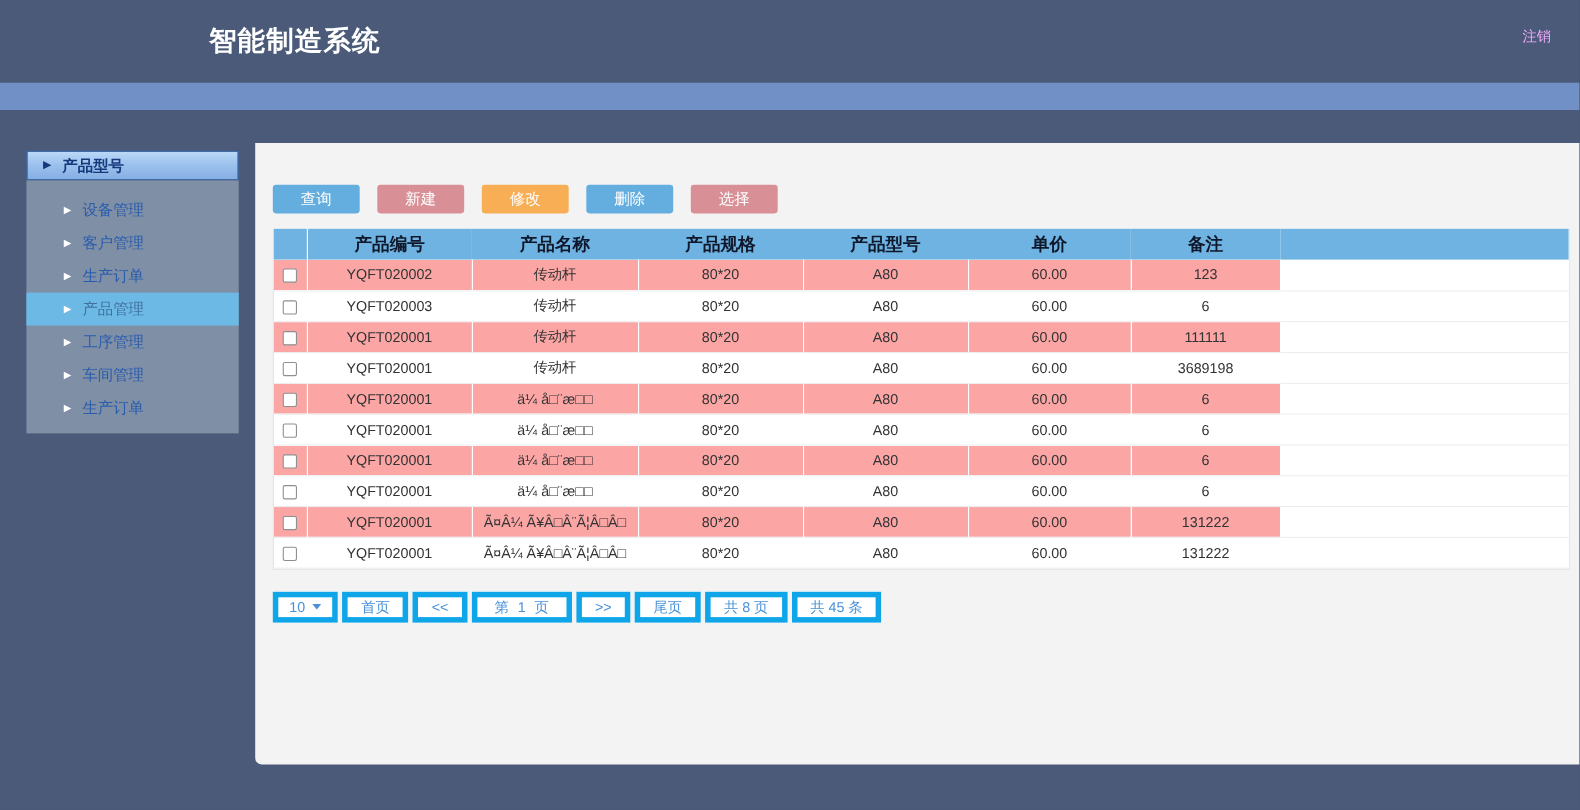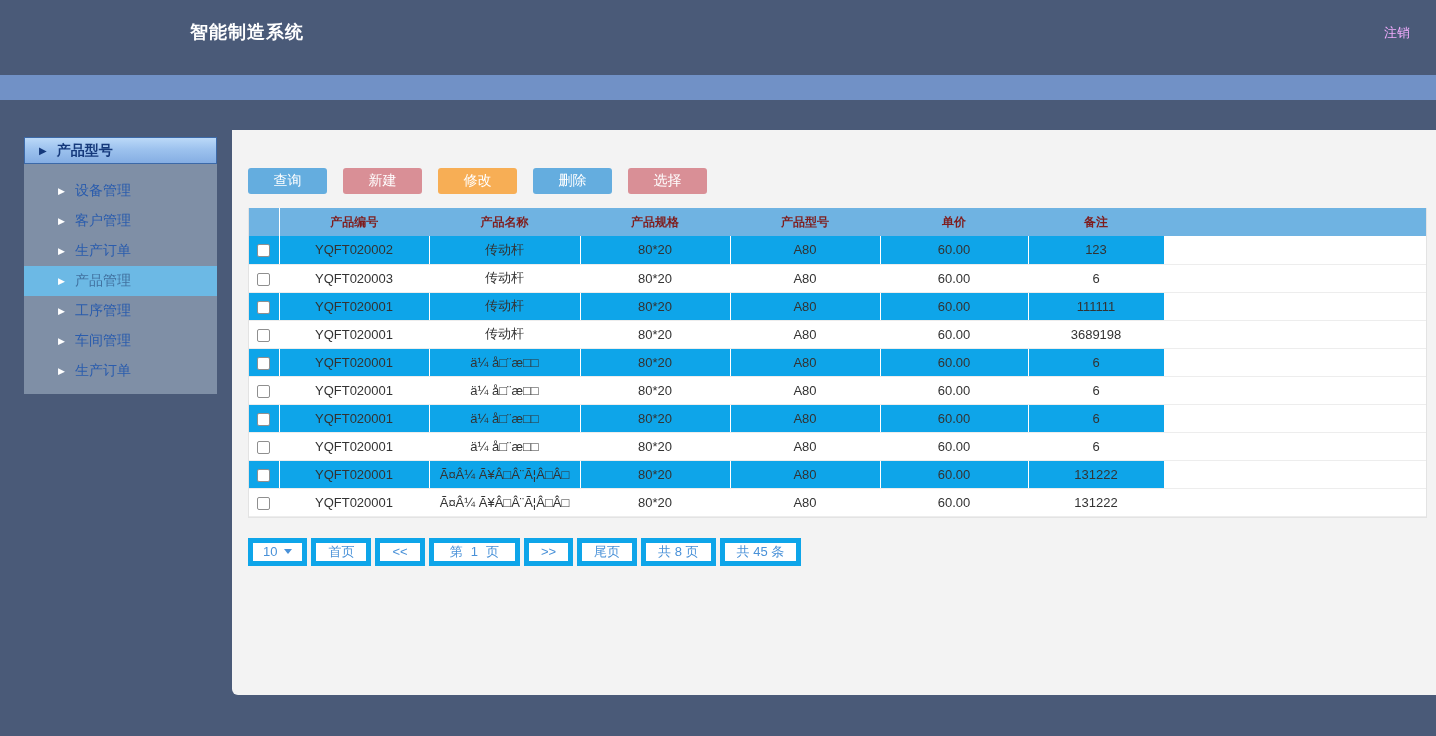--- a/index.html
+++ b/index.html
@@ -7,21 +7,21 @@
   body {
     font-family: "Liberation Sans","DejaVu Sans",sans-serif;
     background:#4A5A78;
     position:relative;
     overflow:hidden;
   }
   
   .topbar { height:75px; background:#4A5A78; position:relative; }
   .topbar h1 {
     position:absolute; left:190px; top:20px;
-    color:#fff; font-size:18px; font-weight:bold; letter-spacing:1px;
+    color:#fff; font-size:25px; font-weight:bold; letter-spacing:1px;
   }
   .logout {
     position:absolute; right:26px; top:24px;
     color:#f0abfc; font-size:13px; text-decoration:none; cursor:pointer;
   }
   .subbar { height:25px; background:#7191C6; }
 
   
   .sidebar { position:absolute; left:24px; top:137px; width:193px; }
   .side-header {
@@ -57,30 +57,30 @@
   }
 
   
   .table-wrap {
     margin:14px 9px 0 16px;
     background:#fff;
     border:1px solid #E3E3E3; border-top:none;
   }
   table { width:100%; border-collapse:collapse; table-layout:fixed; background:#fff; }
   th {
-    height:28px; background:#6FB3E2; color:#7f1d1d;
-    font-size:12px; font-weight:bold; text-align:center;
+    height:28px; background:#6FB3E2; color:#0f172a;
+    font-size:16px; font-weight:bold; text-align:center;
   }
   th:first-child { border-right:1px solid #fff; }
   td {
     height:28px; font-size:13px; color:#333; text-align:center;
     border-bottom:1px solid #EDEDED; border-right:1px solid #fff;
     overflow:hidden; white-space:nowrap;
   }
-  tr.stripe td { background:#0ea5e9; }
+  tr.stripe td { background:#fca5a5; }
   td.filler, tr.stripe td.filler { background:#fff; border-right:none; }
   .cb-cell input[type=checkbox] {
     appearance:none; -webkit-appearance:none;
     width:13px; height:13px; background:#fff;
     border:1px solid #8F8F8F; border-radius:2px;
     vertical-align:middle; cursor:pointer;
   }
 
   
   .pagination { margin:20px 0 0 16px; display:flex; }

